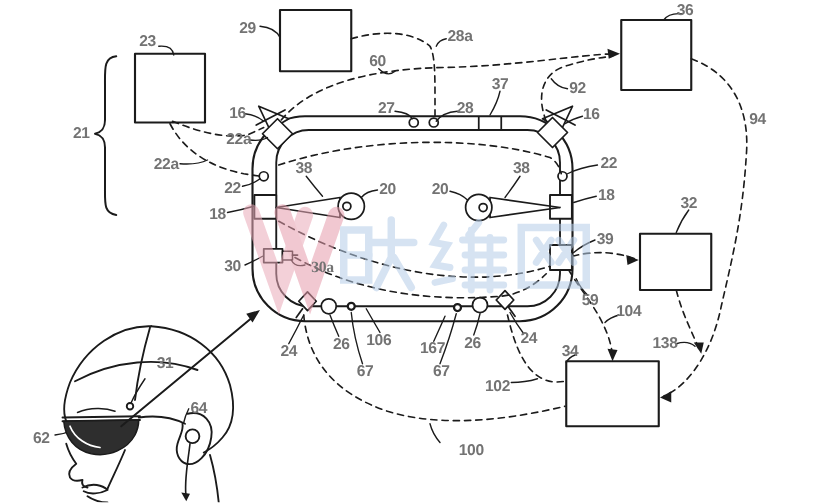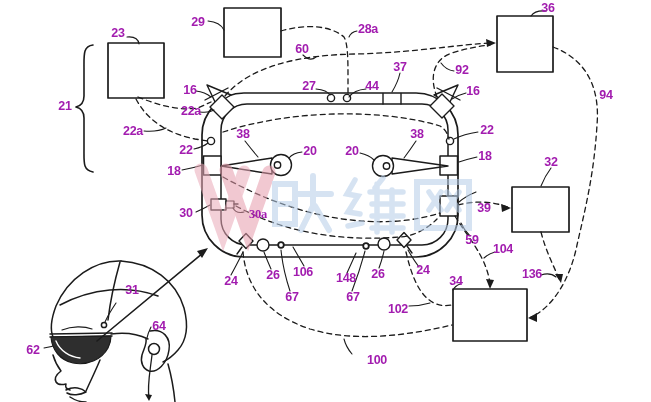--- a/index.html
+++ b/index.html
@@ -1,21 +1,21 @@
 <!DOCTYPE html>
 <html><head>
 <meta charset="utf-8">
 <style>
   html,body{margin:0;padding:0;background:#ffffff;}
   .stage{position:relative;width:651px;height:402px;background:#ffffff;overflow:hidden;
          font-family:"Liberation Sans",sans-serif;}
   .stage svg{position:absolute;left:0;top:0;}
   .art path,.art rect,.art circle,.art polygon,.art line{vector-effect:non-scaling-stroke;}
   .ref{position:absolute;transform:translate(-50%,-50%);
-       font:bold 12.5px "Liberation Sans",sans-serif;color:#a21caf;
+       font:bold 12.5px "Liberation Sans",sans-serif;color:#737373;
        letter-spacing:-0.3px;white-space:nowrap;user-select:none;}
   #labels-layer{position:absolute;left:0;top:0;width:651px;height:402px;}
   .wm{opacity:.55;pointer-events:none;}
   .sr{position:absolute;width:1px;height:1px;overflow:hidden;clip:rect(0 0 0 0);}
 </style>
 </head>
 <body>
 
 <div class="stage">
 
@@ -206,53 +206,53 @@
   </svg>
 
   <div id="labels-layer">
       <span class="ref" style="left: 118px; top: 33px;">23</span>
       <span class="ref" style="left: 65px; top: 106px;">21</span>
       <span class="ref" style="left: 198px; top: 22px;">29</span>
       <span class="ref" style="left: 368px; top: 29px;">28a</span>
       <span class="ref" style="left: 548px; top: 8px;">36</span>
       <span class="ref" style="left: 302px; top: 49px;">60</span>
       <span class="ref" style="left: 309px; top: 86px;">27</span>
-      <span class="ref" style="left: 372px; top: 86px;">44</span>
+      <span class="ref" style="left: 372px; top: 86px;">28</span>
       <span class="ref" style="left: 400px; top: 67px;">37</span>
       <span class="ref" style="left: 462px; top: 70px;">92</span>
       <span class="ref" style="left: 606px; top: 95px;">94</span>
       <span class="ref" style="left: 190px; top: 90px;">16</span>
       <span class="ref" style="left: 473px; top: 91px;">16</span>
       <span class="ref" style="left: 191px; top: 111px;">22a</span>
       <span class="ref" style="left: 133px; top: 131px;">22a</span>
       <span class="ref" style="left: 186px; top: 150px;">22</span>
       <span class="ref" style="left: 487px; top: 130px;">22</span>
       <span class="ref" style="left: 243px; top: 134px;">38</span>
       <span class="ref" style="left: 417px; top: 134px;">38</span>
       <span class="ref" style="left: 310px; top: 151px;">20</span>
       <span class="ref" style="left: 352px; top: 151px;">20</span>
       <span class="ref" style="left: 174px; top: 171px;">18</span>
       <span class="ref" style="left: 485px; top: 156px;">18</span>
       <span class="ref" style="left: 551px; top: 162px;">32</span>
-      <span class="ref" style="left: 484px; top: 208px; text-align: right;">39</span>
+      <span class="ref" style="left: 484px; top: 191px; text-align: right;">39</span>
       <span class="ref" style="left: 186px; top: 213px;">30</span>
       <span class="ref" style="left: 258px; top: 214px; font-family: Liberation Serif, serif;">30a</span>
       <span class="ref" style="left: 472px; top: 240px;">59</span>
       <span class="ref" style="left: 503px; top: 249px;">104</span>
       <span class="ref" style="left: 231px; top: 281px;">24</span>
       <span class="ref" style="left: 273px; top: 275px;">26</span>
       <span class="ref" style="left: 303px; top: 272px;">106</span>
       <span class="ref" style="left: 292px; top: 297px;">67</span>
-      <span class="ref" style="left: 346px; top: 278px;">148</span>
+      <span class="ref" style="left: 346px; top: 278px;">167</span>
       <span class="ref" style="left: 353px; top: 297px;">67</span>
       <span class="ref" style="left: 378px; top: 274px;">26</span>
       <span class="ref" style="left: 423px; top: 270px;">24</span>
       <span class="ref" style="left: 398px; top: 309px;">102</span>
       <span class="ref" style="left: 456px; top: 281px;">34</span>
-      <span class="ref" style="left: 532px; top: 274px;">136</span>
+      <span class="ref" style="left: 532px; top: 274px;">138</span>
       <span class="ref" style="left: 355px; top: 360px; margin-left: 22px;">100</span>
       <span class="ref" style="left: 115px; top: 290px; margin-left: 17px;">31</span>
       <span class="ref" style="left: 33px; top: 350px;">62</span>
       <span class="ref" style="left: 159px; top: 326px;">64</span>
     </div>
 
   <span class="sr">映维网</span>
 </div>
 
 </body></html>

